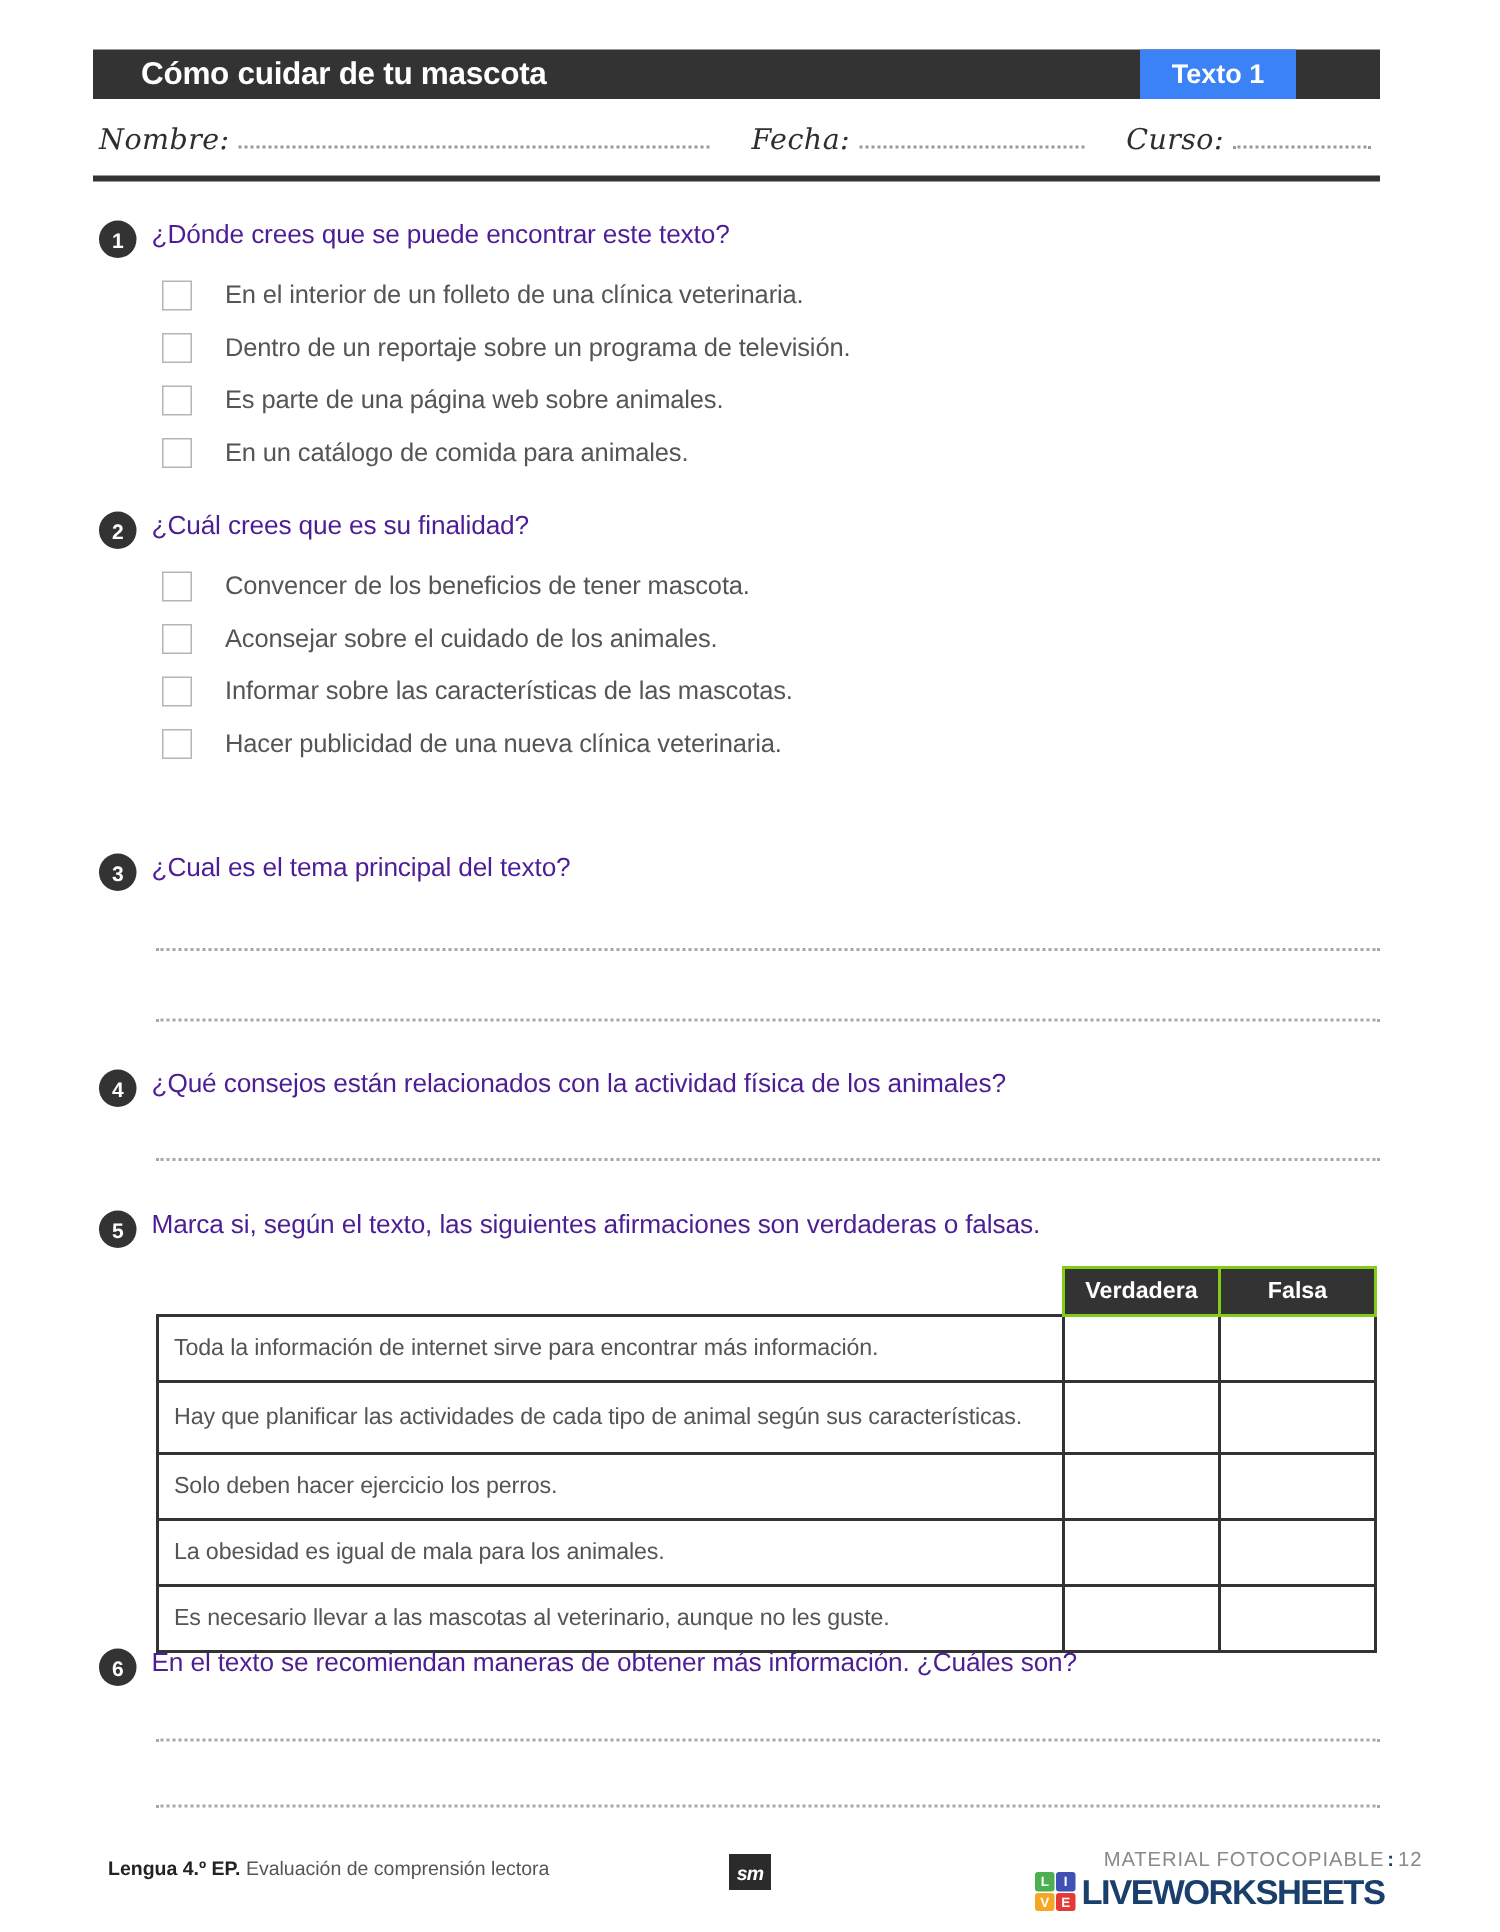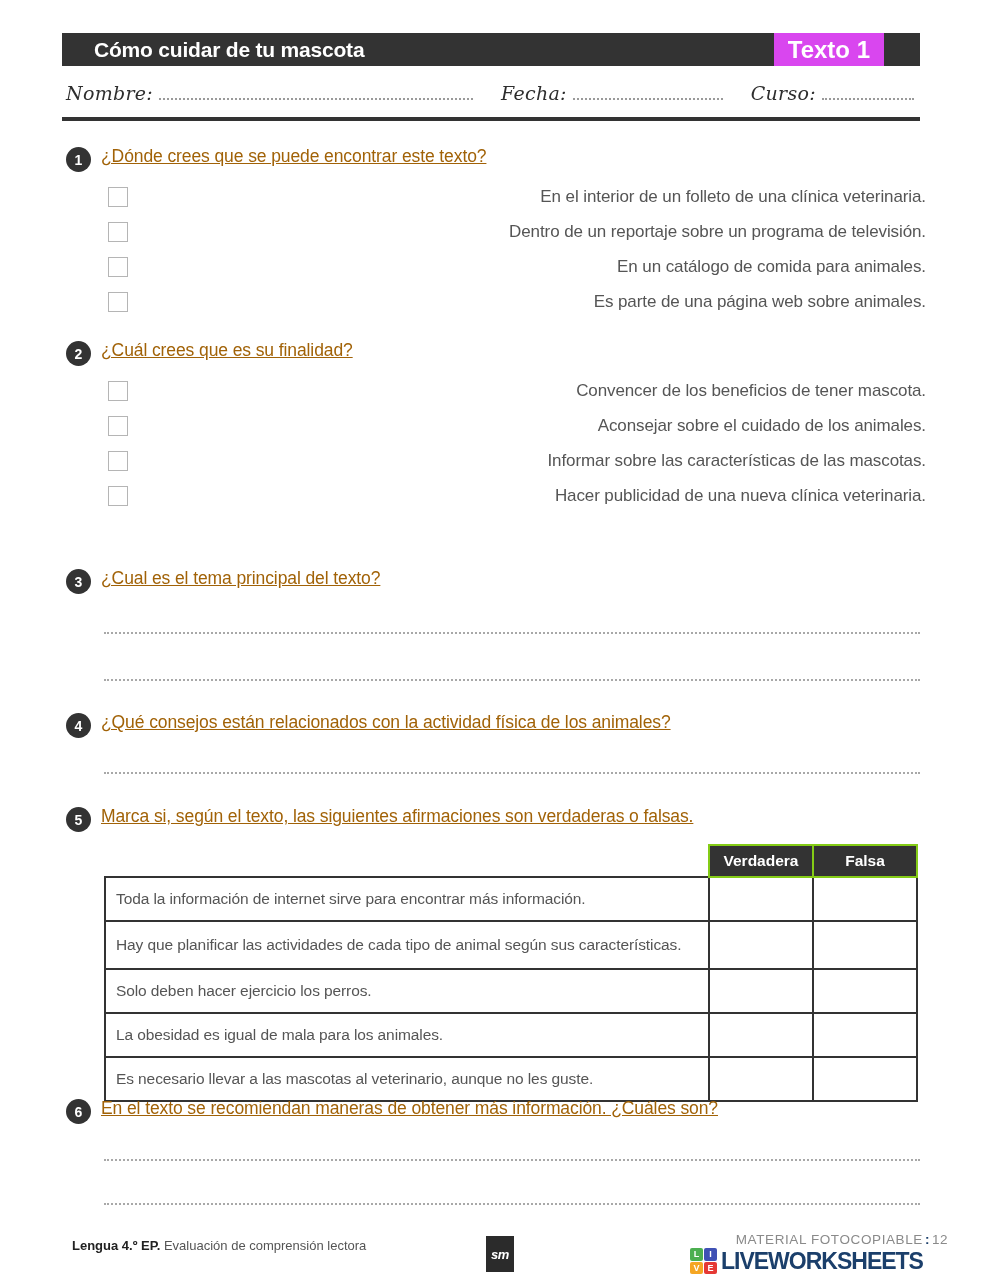--- a/index.html
+++ b/index.html
@@ -32,27 +32,27 @@
   .header-title {
     color: #ffffff;
     font-size: 21px;
     font-weight: bold;
     letter-spacing: -0.2px;
     padding-left: 32px;
     white-space: nowrap;
   }
   .texto-badge {
     position: absolute;
-    right: 36px;
+    right: 56px;
     top: 0;
     height: 33px;
     min-width: 104px;
-    background: #d946ef;
-    color: #ffffff;
-    font-size: 24px;
+    background: #3b82f6;
+    color: #ffffff;
+    font-size: 18px;
     font-weight: bold;
     display: flex;
     align-items: center;
     justify-content: center;
     padding: 0 14px;
   }
 
   
   .id-row {
     position: absolute;
@@ -107,33 +107,31 @@
     color: #ffffff;
     font-size: 14px;
     font-weight: bold;
     display: flex;
     align-items: center;
     justify-content: center;
     margin-top: 1px;
   }
   .q-text {
     font-size: 17.5px;
-    color: #a16207;
+    color: #4c1d95;
     line-height: 1.25;
     letter-spacing: -0.1px;
-    text-decoration: underline;
   }
 
   .opts { margin-top: 7px; padding-left: 42px; }
   .opt-row {
     display: flex;
     align-items: center;
     gap: 22px;
     height: 35px;
-    justify-content: space-between;
   }
   .checkbox {
     flex: 0 0 auto;
     width: 20px;
     height: 20px;
     border: 1.6px solid #b5b5b5;
     background: #ffffff;
   }
   .opt-label {
     font-size: 17px;
@@ -200,21 +198,21 @@
     color: #555555;
     white-space: nowrap;
   }
   .footer-left b { color: #222222; font-weight: bold; }
 
   .sm-logo {
     position: absolute;
     left: 486px;
     top: 1236px;
     width: 28px;
-    height: 36px;
+    height: 24px;
     background: #2b2b2b;
     color: #ffffff;
     font-size: 13px;
     font-weight: bold;
     font-style: italic;
     display: flex;
     align-items: center;
     justify-content: center;
     letter-spacing: -0.5px;
     text-align: center;
@@ -300,25 +298,25 @@
       <div class="opt-row">
         <span class="checkbox"></span>
         <span class="opt-label">En el interior de un folleto de una clínica veterinaria.</span>
       </div>
       <div class="opt-row">
         <span class="checkbox"></span>
         <span class="opt-label">Dentro de un reportaje sobre un programa de televisión.</span>
       </div>
       <div class="opt-row">
         <span class="checkbox"></span>
+        <span class="opt-label">Es parte de una página web sobre animales.</span>
+      </div>
+      <div class="opt-row">
+        <span class="checkbox"></span>
         <span class="opt-label">En un catálogo de comida para animales.</span>
-      </div>
-      <div class="opt-row">
-        <span class="checkbox"></span>
-        <span class="opt-label">Es parte de una página web sobre animales.</span>
       </div>
     </div>
   </div>
 
   <div class="q-block" style="left:66px; top:340px; width:860px;">
     <div class="q-head">
       <div class="q-num">2</div>
       <div class="q-text">¿Cuál crees que es su finalidad?</div>
     </div>
     <div class="opts">

